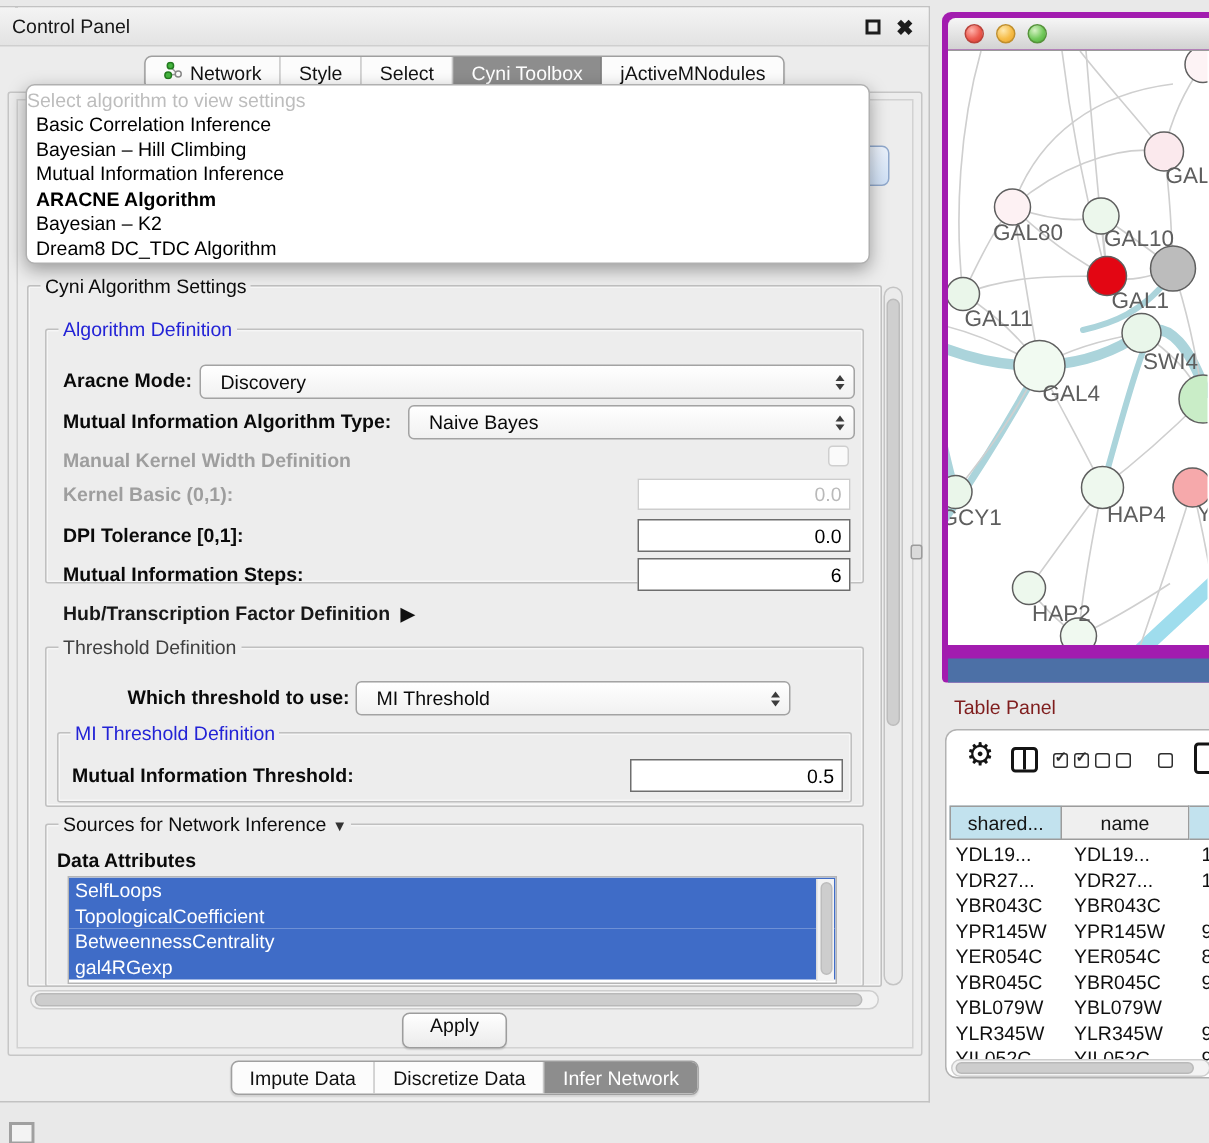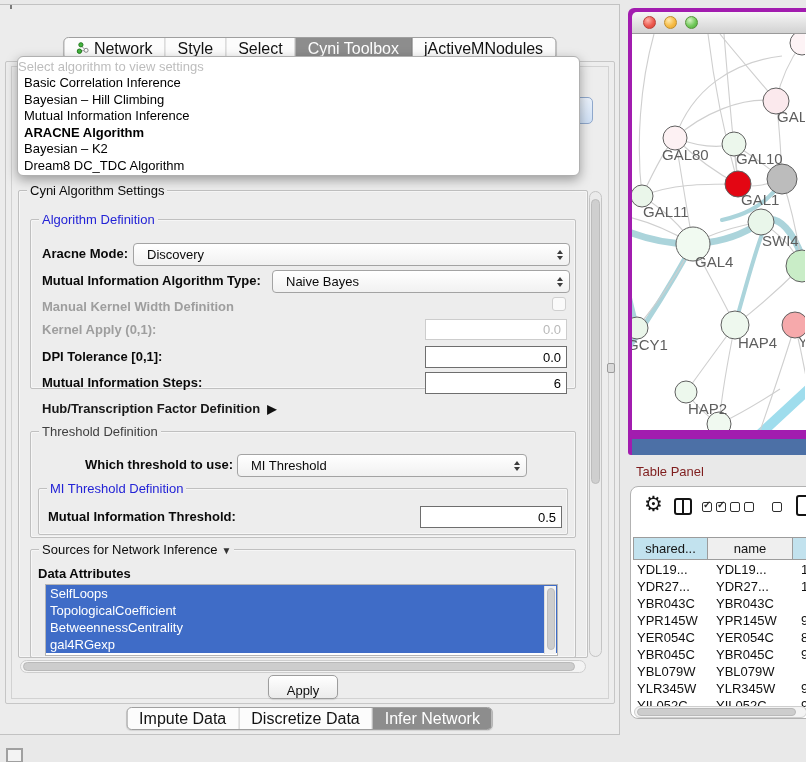--- a/index.html
+++ b/index.html
@@ -16,21 +16,21 @@
   #cp-titlebar .title{font-size:13px;color:#161616}
   .tb-icons{margin-left:auto;display:flex;gap:10px;align-items:center}
   .float-icon{width:10px;height:10px;border:2px solid #1c1c1c}
   .close-icon{font-size:14px;font-weight:bold;color:#1c1c1c;line-height:10px}
 
   .seg-tabs{position:absolute;left:50%;transform:translateX(-50%);display:flex;height:23px;
     border:1px solid #9f9f9f;border-radius:5px;background:#fcfcfc;overflow:hidden;
     box-shadow:0 1px 1px rgba(0,0,0,.10);z-index:6;white-space:nowrap}
   #top-tab-bar{top:32px}
   #bottom-tab-bar{top:702px}
-  .seg-tab{display:flex;align-items:center;gap:5px;padding:0 12px;font-size:16px;color:#121212;
+  .seg-tab{display:flex;align-items:center;gap:5px;padding:0 12px;font-size:13px;color:#121212;
     border-right:1px solid #c8c8c8}
   .seg-tab:last-child{border-right:none}
   .seg-tab.selected{background:#8d8d8d;color:#fff;border-right-color:#7f7f7f}
 
   .outer-pane{position:absolute;left:5px;top:56px;width:610px;height:643px;border:1px solid #c6c6c6;
     border-radius:2px;background:#ededed}
   .inner-pane{position:absolute;left:11px;top:61px;width:598px;height:633px;border:1px solid #d2d2d2;
     background:#ededed}
 
   
@@ -76,21 +76,21 @@
 
   .vsb{position:absolute;left:589px;top:186px;width:13px;height:466px;background:#ebebeb;
     border:1px solid #c4c4c4;border-radius:7px;z-index:4}
   .vsb .thumb{position:absolute;left:1px;right:1px;top:7px;height:285px;background:#cfcfcf;
     border:1px solid #bcbcbc;border-radius:6px}
   .hsb{position:absolute;background:#f3f3f3;border:1px solid #cecece;border-radius:7px;z-index:4}
   #main-hsb{left:20px;top:655px;width:566px;height:13px}
   .hsb .thumb{position:absolute;top:1px;bottom:1px;left:2px;right:10px;background:#cdcdcd;
     border:1px solid #b9b9b9;border-radius:6px}
 
-  .btn{position:absolute;display:flex;align-items:flex-end;justify-content:center;font-size:13px;color:#0d0d0d;
+  .btn{position:absolute;display:flex;align-items:flex-start;justify-content:center;font-size:13px;color:#0d0d0d;
     background:linear-gradient(#ffffff,#ebebeb);border:1px solid #9d9d9d;border-radius:5px;
     box-shadow:0 1px 1px rgba(0,0,0,.12);z-index:5}
   #apply-btn{left:268px;top:670px;width:70px;height:24px}
 
   .knob{position:absolute;left:607px;top:363px;width:8px;height:10px;background:#dadada;
     border:1px solid #9b9b9b;border-radius:2px}
   .blicon{position:absolute;left:6px;top:748px;width:17px;height:15px;border:2px solid #a0a0a0;background:#f3f3f3}
 
   
   #net-frame{position:absolute;left:628px;top:8px;width:178px;height:447px;background:#a21caf;
@@ -128,20 +128,27 @@
   #card-hsb{left:3px;right:6px;top:219px;height:12px}
 </style>
 </head>
 <body>
 
 <div id="screen">
 
   <div id="control-panel">
     <div class="tick"></div>
 
+    <div id="cp-titlebar">
+      <span class="title">Control Panel</span>
+      <span class="tb-icons">
+        <span class="float-icon"></span>
+        <span class="close-icon">✖</span>
+      </span>
+    </div>
 
     <div id="top-tab-bar" class="seg-tabs">
         <div class="seg-tab">
           <span><svg width="13" height="12" viewBox="0 0 13 12">
               <line x1="4.5" y1="3.5" x2="9" y2="8" stroke="#9a9a9a"></line>
               <line x1="3.5" y1="9" x2="9" y2="8.5" stroke="#9a9a9a"></line>
               <circle cx="4.5" cy="2.8" r="2.1" fill="#45b53f" stroke="#237a1f"></circle>
               <circle cx="3" cy="9.2" r="2.2" fill="#45b53f" stroke="#237a1f"></circle>
               <circle cx="9.7" cy="8.3" r="2" fill="#fdfdfd" stroke="#8a8a8a"></circle>
             </svg></span>
@@ -200,21 +207,21 @@
       <span>Naive Bayes</span>
       <span class="spin">
           <i class="up"></i>
           <i class="dn"></i>
         </span>
     </div>
 
     <span class="lbl dis" style="left:42px;top:294px">Manual Kernel Width Definition</span>
     <span class="cb" style="left:552px;top:292px"></span>
 
-    <span class="lbl dis" style="left:42px;top:317px">Kernel Apply (0,1):</span>
+    <span class="lbl dis" style="left:42px;top:317px">Kernel Basic (0,1):</span>
     <div class="field dis" style="left:425px;top:314px;width:142px;height:21px">
       <span>0.0</span>
     </div>
 
     <span class="lbl" style="left:42px;top:344px">DPI Tolerance [0,1]:</span>
     <div class="field" style="left:425px;top:341px;width:142px;height:22px">
       <span>0.0</span>
     </div>
 
     <span class="lbl" style="left:42px;top:370px">Mutual Information Steps:</span>

